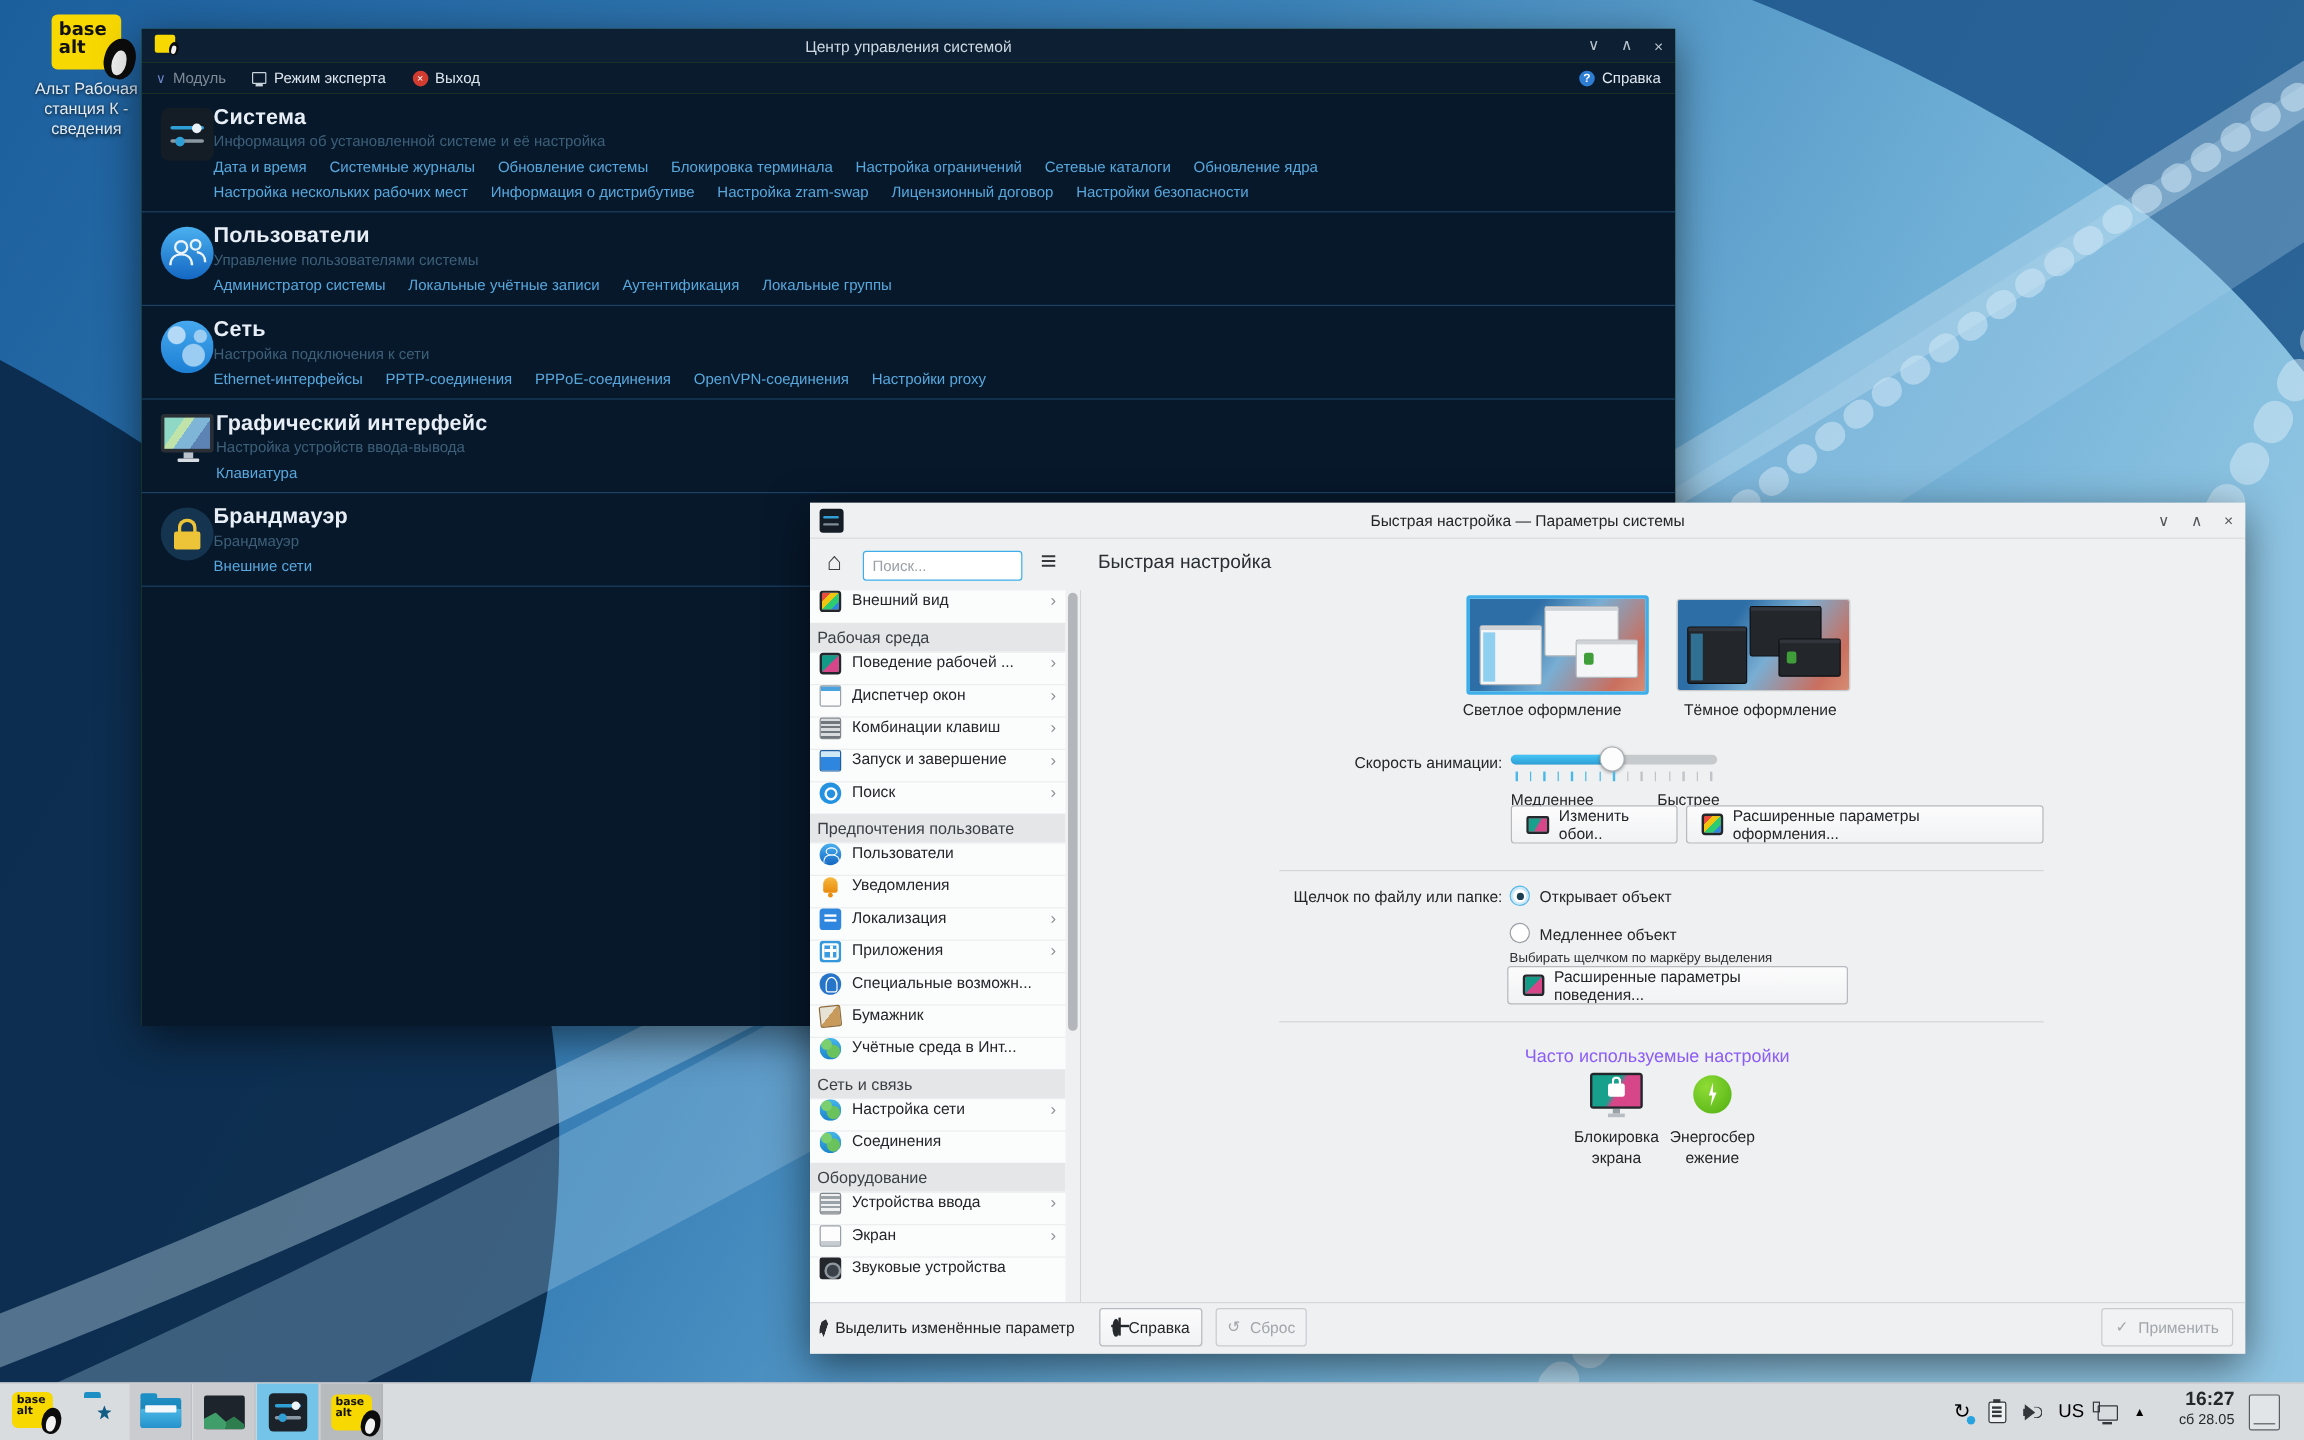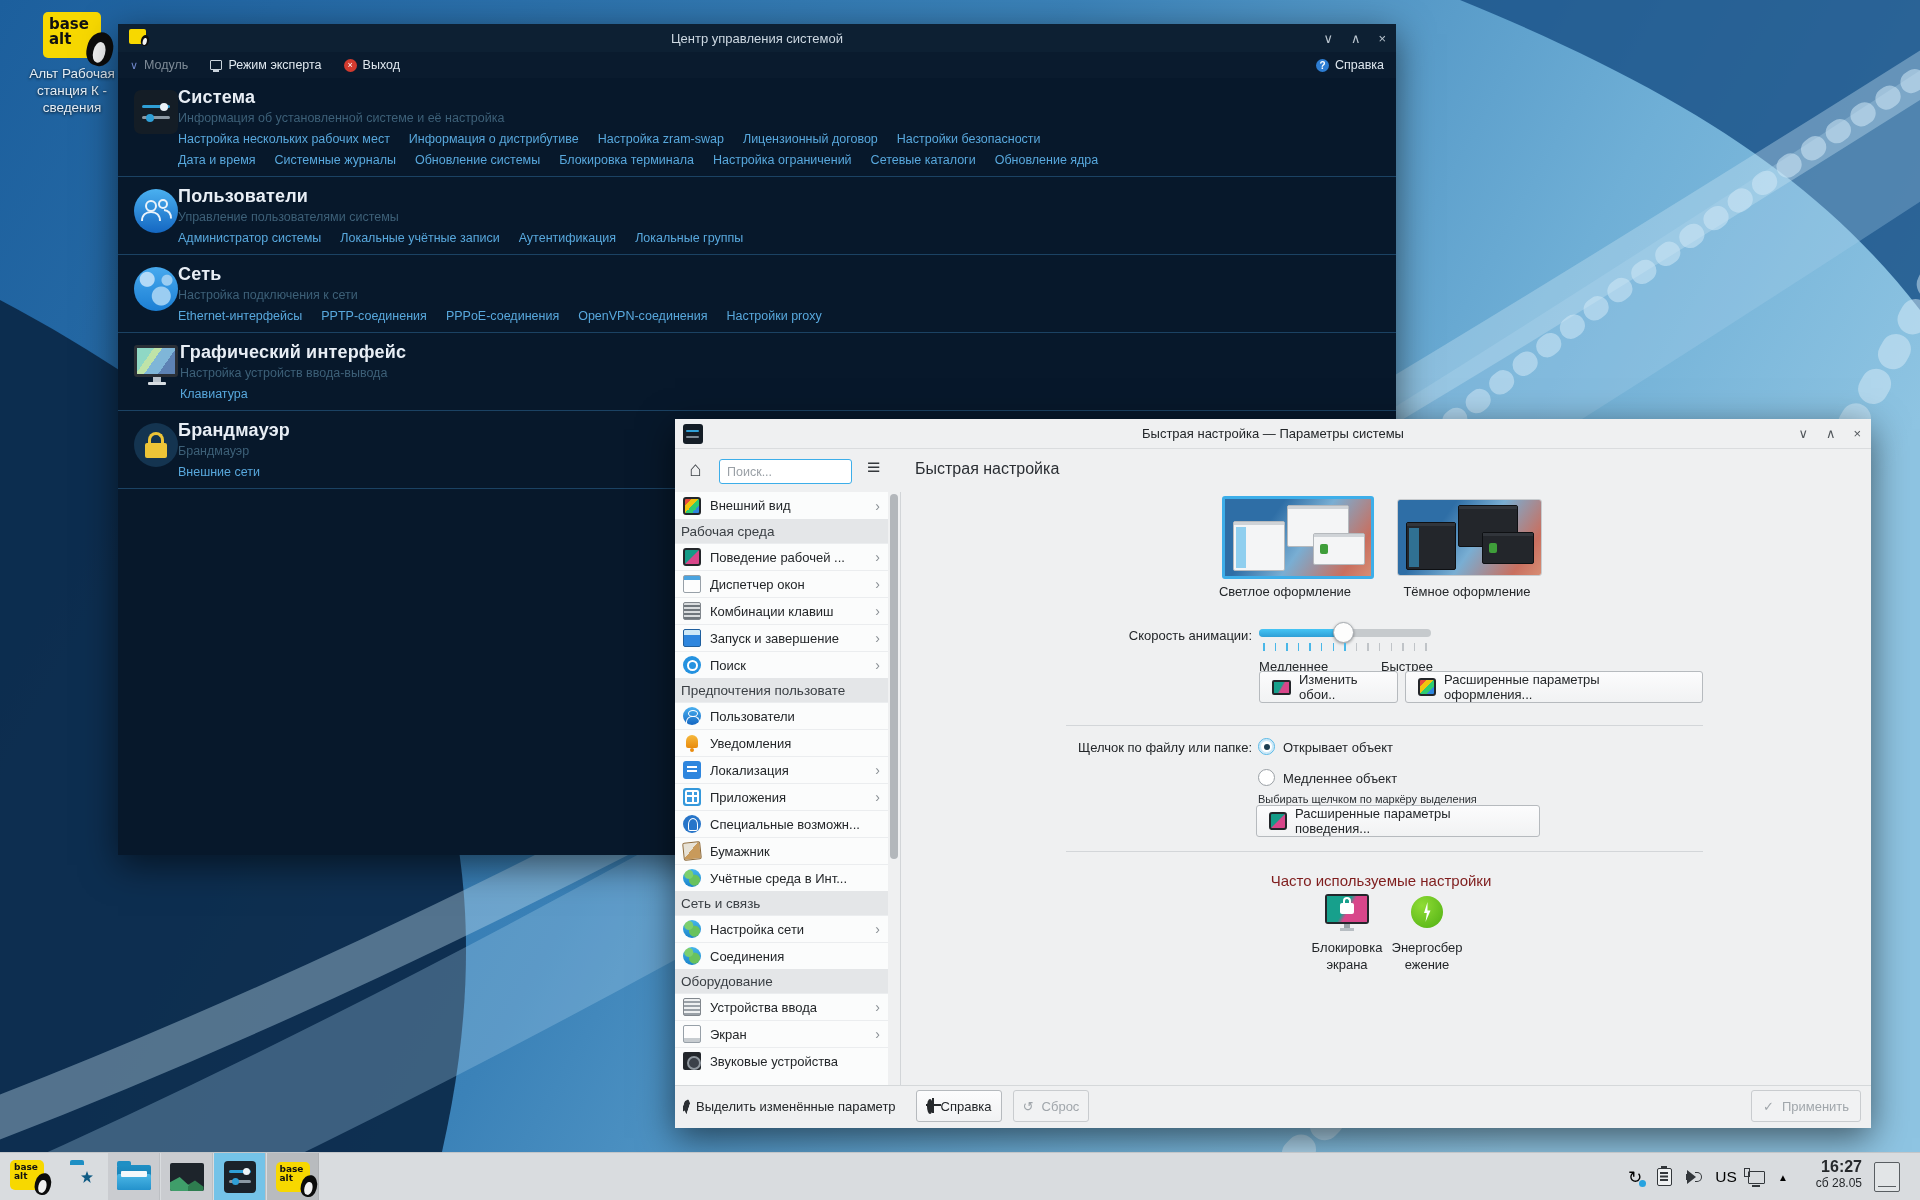--- a/index.html
+++ b/index.html
@@ -89,21 +89,21 @@
   .ss-toolbar { position:absolute; left:0; right:0; top:31px; height:42px; background:#eff0f1; }
   .home-ic { position:absolute; left:14px; top:7px; font-size:21px; color:#3c4146; }
   .ss-search { position:absolute; left:44px; top:9px; width:133px; height:25px; border:1px solid #3daee9; border-radius:3px; background:#fff; font-size:12.5px; padding:0 7px; color:#232629; outline:none; font-family:inherit; }
   .ss-search::placeholder { color:#9aa0a6; }
   .burger { position:absolute; left:192px; top:4px; font-size:23px; color:#34383c; }
   .ss-header { position:absolute; left:240px; top:10px; font-size:16px; color:#2a2e33; }
   .ss-side { position:absolute; left:0; top:73px; width:213px; bottom:43px; background:#fbfcfc; overflow:hidden; }
   .ss-vsep { position:absolute; left:225px; top:73px; bottom:43px; width:1px; background:#d2d5d8; }
   .ss-scroll { position:absolute; left:214px; top:75px; bottom:45px; width:10px; }
   .ss-scroll .thumb { position:absolute; left:1px; top:0; width:8px; height:62%; background:#b3b7bb; border-radius:4px; }
-  .srow { height:27px; display:flex; align-items:center; gap:9px; padding:0 8px; border-top:1px solid #ebedef; font-size:13px; color:#232629; cursor:pointer; }
+  .srow { height:27px; display:flex; gap:9px; padding:0 8px; border-top:1px solid #ebedef; font-size:13px; color:#232629; cursor:pointer; }
   .srow:first-child { border-top:none; }
   .srow .slbl { flex:1; white-space:nowrap; overflow:hidden; }
   .srow .schev { color:#8a9095; font-size:14px; }
   .shead { height:24px; display:flex; align-items:center; padding:0 6px; background:#e4e6e8; font-size:13.5px; color:#3a3f44; white-space:nowrap; overflow:hidden; }
 
   
   .sic { flex:0 0 18px; height:18px; border-radius:2px; position:relative; }
   .i-appearance,.bic-appear { background:linear-gradient(135deg,#e74c3c 0 25%,#f1c40f 25% 50%,#2ecc71 50% 75%,#2e86de 75%); border:2px solid #23262a; border-radius:3px; }
   .i-workspace,.bic-behav { background:linear-gradient(135deg,#149b87 0 48%,#d8468a 52%); border:2px solid #23262a; border-radius:3px; }
   .i-window { background:linear-gradient(#4aa3df 0 4px,#fdfdfd 4px); border:1px solid #97a0a8; }
@@ -172,21 +172,21 @@
 
   .hr { position:absolute; left:165px; width:637px; height:1px; background:#d3d6d9; }
 
   .click-label { position:absolute; left:80px; top:248px; width:271px; text-align:right; }
   .radio { position:absolute; width:17px; height:17px; border-radius:50%; background:#fff; border:1px solid #9aa0a5; }
   .radio.sel { border:1px solid #55b7e6; box-shadow:inset 0 0 0 2px #cde9f8; }
   .radio.sel::after { content:""; position:absolute; left:4.5px; top:4.5px; width:6px; height:6px; border-radius:50%; background:#1d3f52; }
   .r1 { left:357px; top:246px; } .r2 { left:357px; top:277px; }
   .rl1 { position:absolute; left:382px; top:248px; } .rl2 { position:absolute; left:382px; top:279px; }
   .click-note { position:absolute; left:357px; top:301px; font-size:11px; color:#2b2f33; }
-  .freq-title { position:absolute; left:160px; top:380px; width:640px; text-align:center; font-size:15px; color:#7f1d1d; }
+  .freq-title { position:absolute; left:160px; top:380px; width:640px; text-align:center; font-size:15px; color:#8b5cf6; }
   .lock-ic { position:absolute; left:424px; top:402px; width:44px; }
   .lock-scr { width:44px; height:30px; background:#23262b; border-radius:3px; padding:2px; position:relative; }
   .lock-scr .in { width:100%; height:100%; background:linear-gradient(120deg,#17a08c 0 45%,#d8468a 55%); }
   .lock-scr .shp { position:absolute; left:15px; top:9px; width:14px; height:11px; background:#fff; border-radius:2px; }
   .lock-scr .shk { position:absolute; left:18px; top:3px; width:8px; height:8px; border:2.5px solid #fff; border-bottom:none; border-radius:5px 5px 0 0; }
   .lock-ic .stand { width:6px; height:4px; background:#9aa1a7; margin:0 auto; }
   .lock-ic .base { width:14px; height:3px; background:#b7bdc2; margin:0 auto; }
   .energy-ic { position:absolute; left:510px; top:404px; width:32px; height:32px; border-radius:50%; background:radial-gradient(circle at 35% 30%,#8fdc35,#4faf12); }
   .energy-ic::after { content:""; position:absolute; left:11px; top:6px; width:10px; height:20px; background:#fff;
         clip-path:polygon(55% 0, 20% 55%, 48% 55%, 35% 100%, 85% 42%, 55% 42%); }
@@ -321,34 +321,34 @@
             <div class="s1"></div>
             <div class="s2"></div>
             <div class="k1"></div>
             <div class="k2"></div>
           </div>
         </div>
       <div>
         <div class="cc-sec-title">Система</div>
         <div class="cc-sec-sub">Информация об установленной системе и её настройка</div>
         <div class="cc-links">
-          <span>Настройка нескольких рабочих мест</span>
-          <span>Информация о дистрибутиве</span>
-          <span>Настройка zram-swap</span>
-          <span>Лицензионный договор</span>
-          <span>Настройки безопасности</span>
-        </div>
-        <div class="cc-links">
           <span>Дата и время</span>
           <span>Системные журналы</span>
           <span>Обновление системы</span>
           <span>Блокировка терминала</span>
           <span>Настройка ограничений</span>
           <span>Сетевые каталоги</span>
           <span>Обновление ядра</span>
+        </div>
+        <div class="cc-links">
+          <span>Настройка нескольких рабочих мест</span>
+          <span>Информация о дистрибутиве</span>
+          <span>Настройка zram-swap</span>
+          <span>Лицензионный договор</span>
+          <span>Настройки безопасности</span>
         </div>
       </div>
     </div>
 
     <div class="cc-sec">
       <div class="cc-ic">
           <div class="cci cci-users">
         <svg viewBox="0 0 44 44">
               <g fill="none" stroke="#eaf3fa" stroke-width="2">
                 <circle cx="17" cy="17" r="5"></circle>

